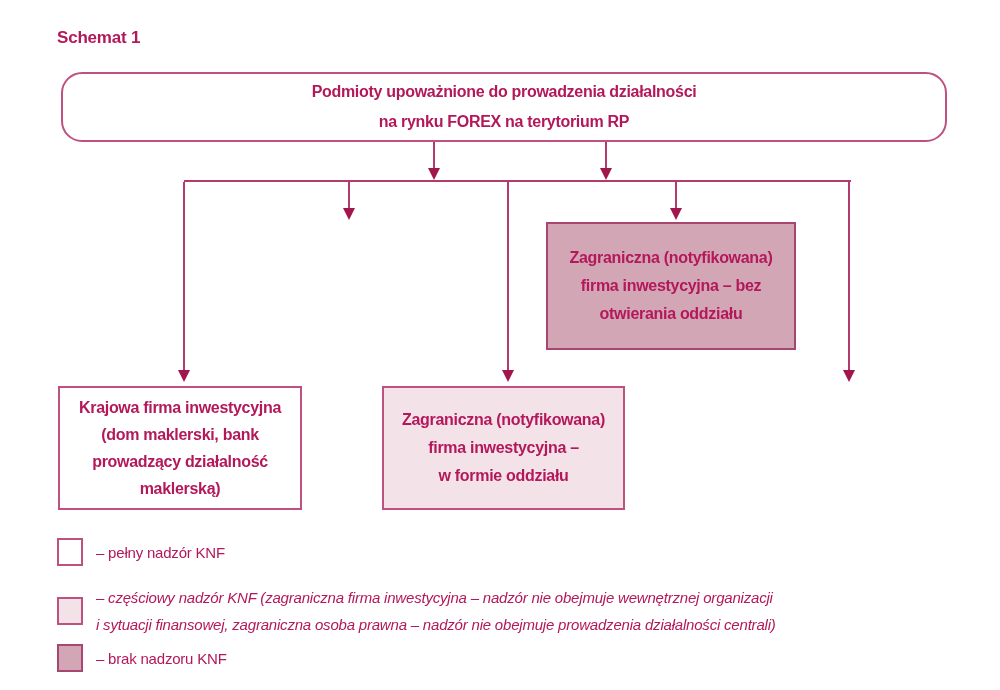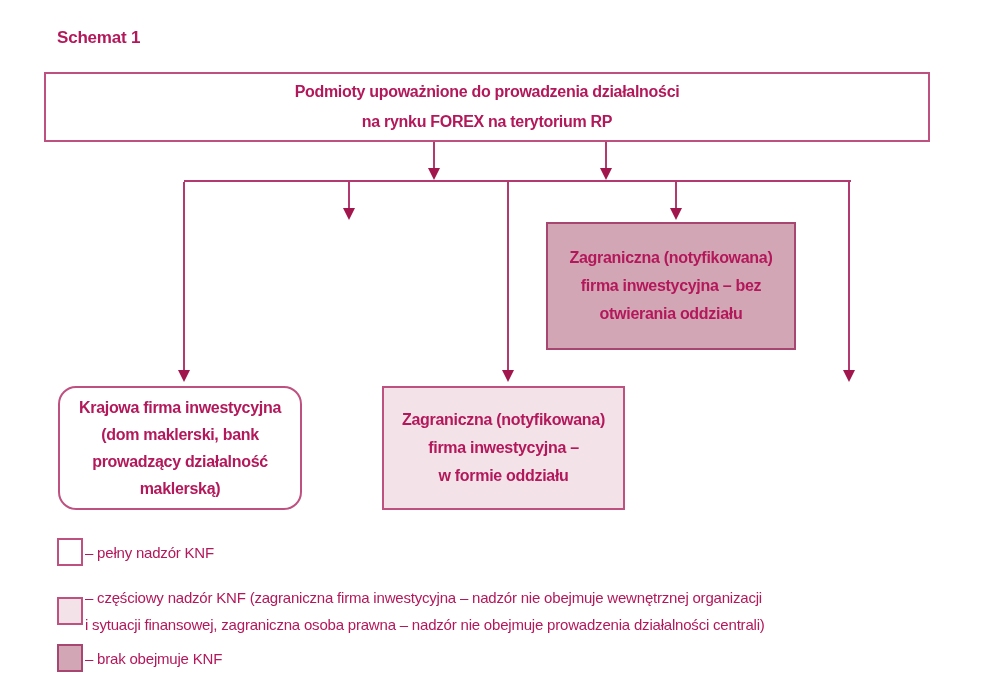--- a/index.html
+++ b/index.html
@@ -66,42 +66,42 @@
     width:0;height:0;
     border-left:6px solid transparent;
     border-right:6px solid transparent;
     border-top:12px solid var(--arrow);
   }
   .legend-row{
     position:absolute;
     left:57px;
     display:flex;
     align-items:center;
-    gap:2px;
+    gap:13px;
   }
   .swatch{
     flex:0 0 auto;
     width:26px;height:28px;
     border:2px solid var(--border);
   }
   .swatch.full{background:var(--fill-full);}
   .swatch.partial{background:var(--fill-partial);}
   .swatch.none{background:var(--fill-none);border-color:var(--border-dark);}
   .legend-text{
     font-size:15px;
     line-height:27px;
     letter-spacing:-0.2px;
     color:var(--ink);
     max-width:900px;
   }
   
-  #node-root      {left:44px;  top:60px;  width:886px; height:70px; line-height:30px;}
+  #node-root      {left:61px;  top:60px;  width:886px; height:70px; line-height:30px;border-radius:21px;}
   #node-bank      {left:224px; top:212px; width:247px; height:128px;}
   #node-foreign-no-branch{left:546px; top:210px; width:250px; height:128px;}
-  #node-domestic  {left:58px;  top:374px; width:244px; height:124px; line-height:27px;border-radius:18px;}
+  #node-domestic  {left:58px;  top:374px; width:244px; height:124px; line-height:27px;}
   #node-foreign-branch{left:382px; top:374px; width:243px; height:124px;}
   #node-foreign-legal {left:714px; top:374px; width:246px; height:124px;}
 </style>
 </head>
 <body>
 
 <div class="canvas">
 
   <div class="title">Schemat 1</div>
 
@@ -138,24 +138,24 @@
   <div class="arrow-down" style="left:670px; top:196px;"></div>
 
   <div class="vline" style="left:848px; top:170px; height:188px;"></div>
   <div class="arrow-down" style="left:843px; top:358px;"></div>
 
   <div class="legend-row" style="top:524px; height:32px;">
     <div class="swatch full"></div>
     <div class="legend-text">– pełny nadzór KNF</div>
   </div>
 
-  <div class="legend-row" style="top:571px; height:56px;">
+  <div class="legend-row" style="top:571px; height:56px;font-style:italic;">
     <div class="swatch partial"></div>
     <div class="legend-text" style="white-space:pre-line;">– częściowy nadzór KNF (zagraniczna firma inwestycyjna – nadzór nie obejmuje wewnętrznej organizacji
 i sytuacji finansowej, zagraniczna osoba prawna – nadzór nie obejmuje prowadzenia działalności centrali)</div>
   </div>
 
   <div class="legend-row" style="top:630px; height:32px;">
     <div class="swatch none"></div>
-    <div class="legend-text">– brak obejmuje KNF</div>
+    <div class="legend-text">– brak nadzoru KNF</div>
   </div>
 
 </div>
 
 </body></html>

